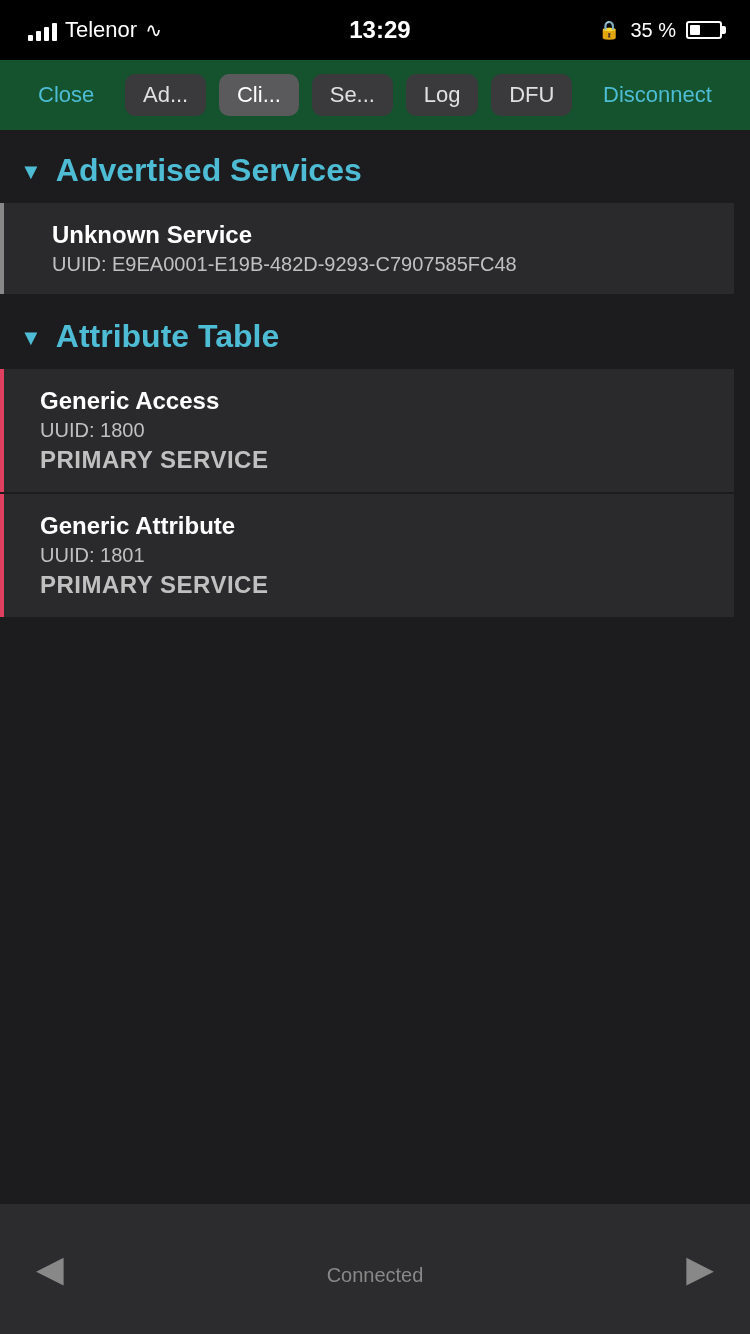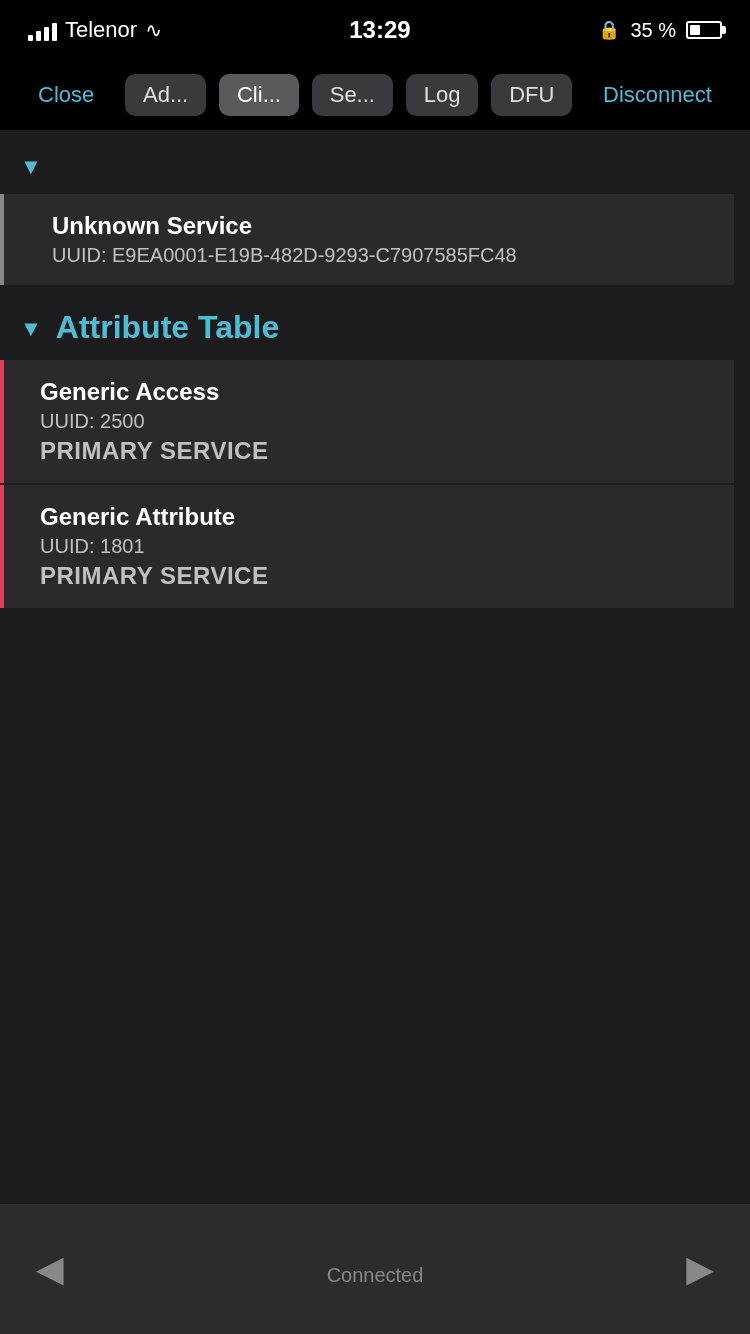--- a/index.html
+++ b/index.html
@@ -105,21 +105,21 @@
     .battery-fill {
       height: 100%;
       background: #fff;
       border-radius: 1px;
       width: 35%;
     }
 
     
     .toolbar {
       width: 100%;
-      background: #000000;
+      background: #14532d;
       padding: 14px 20px;
       display: flex;
       align-items: center;
       justify-content: space-between;
       gap: 8px;
     }
 
     .toolbar-btn {
       font-size: 22px;
       font-weight: 500;
@@ -285,40 +285,41 @@
   <button class="toolbar-btn gray">Se...</button>
   <button class="toolbar-btn gray">Log</button>
   <button class="toolbar-btn gray">DFU</button>
   <button class="toolbar-btn blue">Disconnect</button>
 </div>
 
 <div class="content">
 
   <div class="section-header">
     <span class="chevron-down">▼</span>
+    <span class="section-title">Advertised Services</span>
   </div>
 
   <div class="service-item gray-border">
     <div class="service-name">Unknown Service</div>
     <div class="service-uuid">
       <span>UUID:</span>
       <span>E9EA0001-E19B-482D-9293-C7907585FC48</span>
     </div>
   </div>
 
   <div class="section-header">
     <span class="chevron-down">▼</span>
     <span class="section-title">Attribute Table</span>
   </div>
 
   <div class="service-item red-border">
     <div class="service-name">Generic Access</div>
     <div class="service-uuid">
       <span>UUID:</span>
-      <span>2500</span>
+      <span>1800</span>
     </div>
     <div class="service-type">PRIMARY SERVICE</div>
   </div>
 
   <div class="service-item red-border" style="margin-top: 2px;">
     <div class="service-name">Generic Attribute</div>
     <div class="service-uuid">
       <span>UUID:</span>
       <span>1801</span>
     </div>

